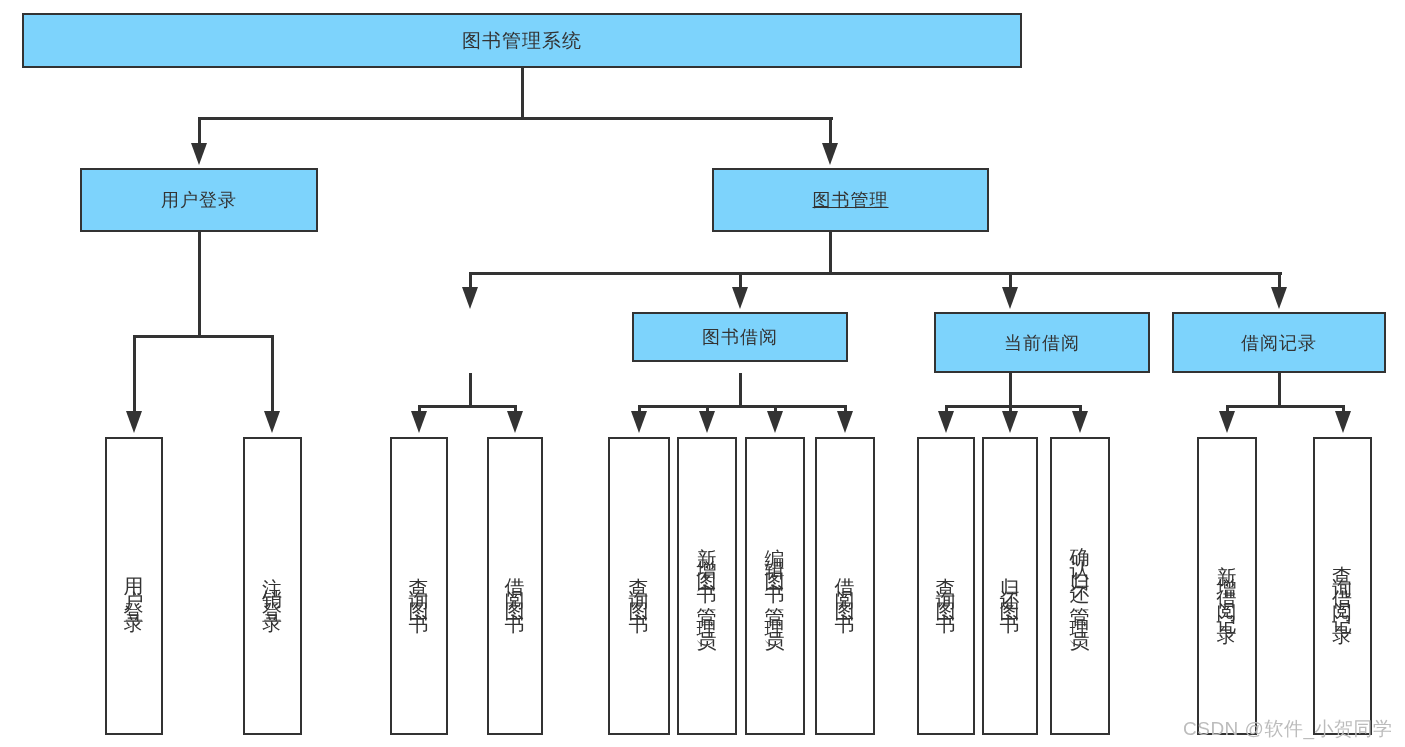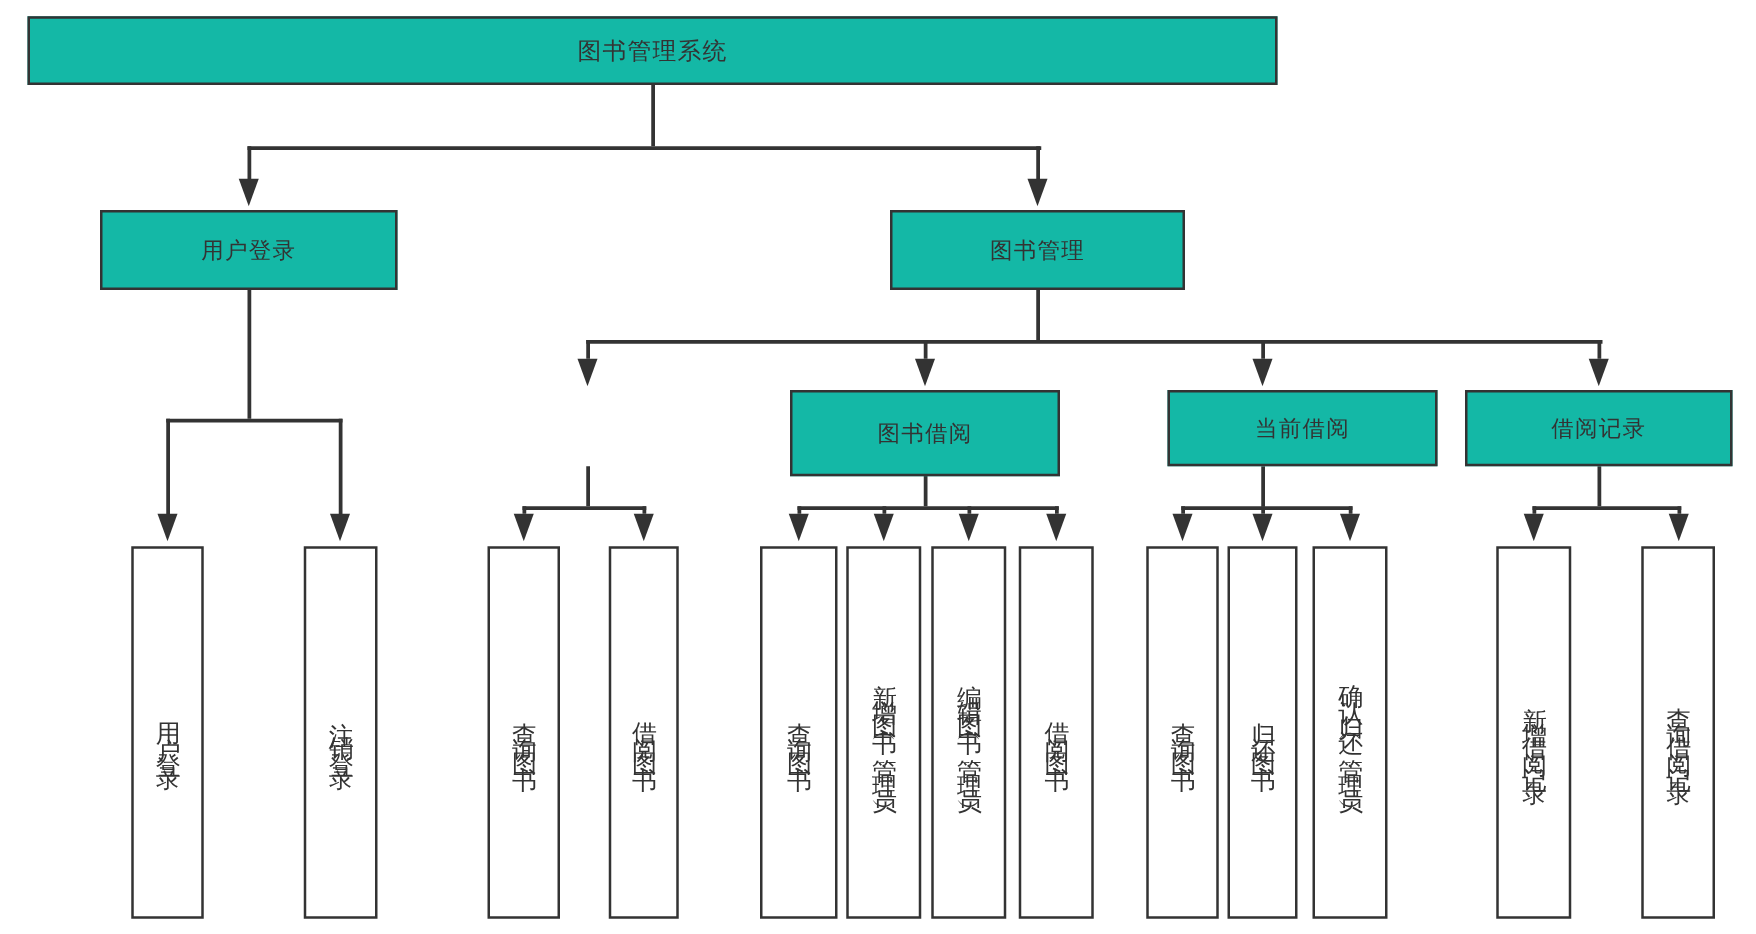--- a/index.html
+++ b/index.html
@@ -2,21 +2,21 @@
 <html><head>
 <meta charset="utf-8">
 <style>
   html,body{margin:0;padding:0;background:#fff;}
   .canvas{
     position:relative;width:1405px;height:747px;background:#ffffff;
     font-family:"Liberation Sans","DejaVu Sans",sans-serif;color:#333;
     overflow:hidden;
   }
   .box{
-    position:absolute;border:2px solid #333;background:#14b8a6;
+    position:absolute;border:2px solid #333;background:#7dd3fc;
     display:flex;align-items:center;justify-content:center;
     font-size:18px;letter-spacing:1px;box-sizing:border-box;
   }
   .root{font-size:19px;}
   .vbox{
     position:absolute;border:2px solid #333;background:#fff;
     display:flex;align-items:center;justify-content:center;box-sizing:border-box;
   }
   .vtext{
     writing-mode:vertical-rl;text-orientation:mixed;
@@ -94,23 +94,23 @@
   <div class="vl" style="left:1278px;top:373px;height:32px;"></div>
   <div class="hl" style="left:1226px;top:405px;width:119px;"></div>
   <div class="vl" style="left:1226px;top:405px;height:6px;"></div>
   <div class="arr" style="left:1219px;top:411px;"></div>
   <div class="vl" style="left:1342px;top:405px;height:6px;"></div>
   <div class="arr" style="left:1335px;top:411px;"></div>
 
   <div class="box root" style="left:22px;top:13px;width:1000px;height:55px;">图书管理系统</div>
 
   <div class="box" style="left:80px;top:168px;width:238px;height:64px;">用户登录</div>
-  <div class="box" style="left:712px;top:168px;width:236px;height:64px;">图书管理</div>
+  <div class="box" style="left:712px;top:168px;width:277px;height:64px;text-decoration:underline;">图书管理</div>
 
-  <div class="box" style="left:632px;top:312px;width:216px;height:69px;">图书借阅</div>
+  <div class="box" style="left:632px;top:312px;width:216px;height:50px;">图书借阅</div>
   <div class="box" style="left:902px;top:312px;width:216px;height:61px;margin-left:32px;">当前借阅</div>
   <div class="box" style="left:1172px;top:312px;width:214px;height:61px;">借阅记录</div>
 
   <div class="vbox" style="left:105px;top:437px;width:58px;height:298px;">
     <span class="vtext">用户登录</span>
   </div>
   <div class="vbox" style="left:243px;top:437px;width:59px;height:298px;">
     <span class="vtext">注销登录</span>
   </div>
 
@@ -144,14 +144,15 @@
     <span class="vtext">确认归还（管理员）</span>
   </div>
 
   <div class="vbox" style="left:1197px;top:437px;width:60px;height:298px;">
     <span class="vtext">新增借阅记录</span>
   </div>
   <div class="vbox" style="left:1313px;top:437px;width:59px;height:298px;">
     <span class="vtext">查询借阅记录</span>
   </div>
 
+  <div class="watermark">CSDN @软件_小贺同学</div>
 
 </div>
 
 </body></html>

